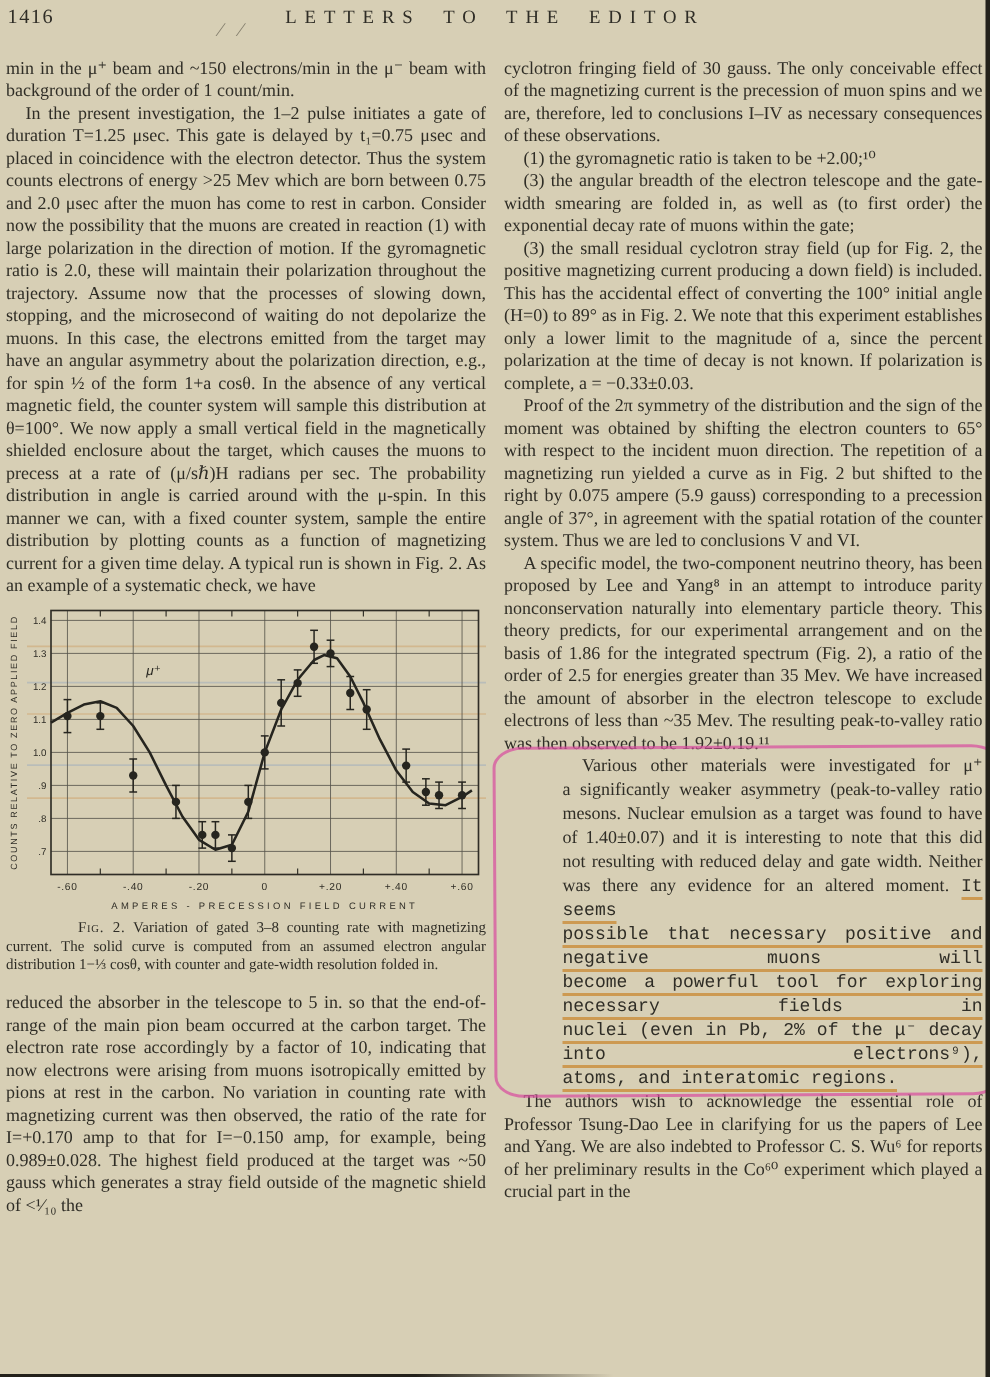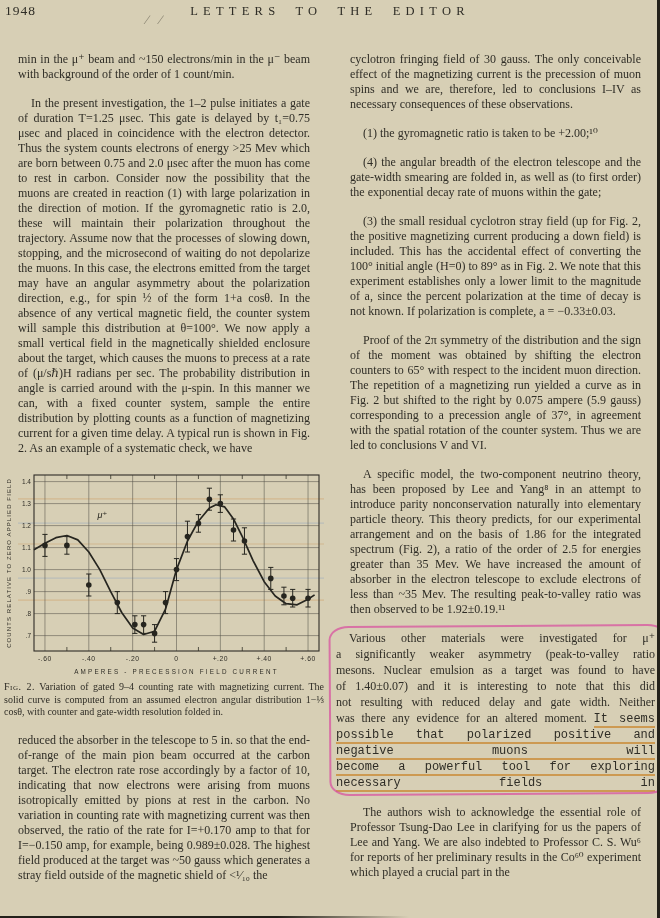--- a/index.html
+++ b/index.html
@@ -7,44 +7,44 @@
     width:660px;height:918px;position:relative;overflow:hidden;
     background:#d7cfb5;
     font-family:"Liberation Serif","DejaVu Serif",serif;
     color:#2f2d26;
   }
   .page-number{position:absolute;left:5px;top:3px;font-size:13.5px;letter-spacing:1px;}
   .page-header{position:absolute;left:0;top:4px;width:100%;text-align:center;
     font-size:12.5px;letter-spacing:0.42em;word-spacing:0.55em;}
   .pencil-marks{position:absolute;left:146px;top:12px;font-size:13px;color:rgba(100,96,82,.75);letter-spacing:4px;}
   .col{position:absolute;top:38px;font-size:12px;line-height:15px;text-align:justify;}
-  .col p{margin:14px;}
+  .col p{margin:0;}
   p.ind{text-indent:13px;}
   .left-col{left:4px;width:320px;}
   .right-col{left:336px;width:319px;}
   .figure{margin:4px 0 0 0;}
   .figure-chart{width:320px;}
   .caption{font-size:10px;line-height:12.5px;text-align:justify;margin:3px 0 10px 0;}
-  .caption .sc{font-variant:small-caps;letter-spacing:0.5px;}
+  .caption .sc{font-variant:small-caps;letter-spacing:0.5px;margin-left:48px;}
   .hl-wrap{position:relative;}
   .pink-loop{position:absolute;left:-7px;right:-13px;top:-6px;bottom:-4px;
     border:2.6px solid rgba(216,78,160,.72);border-radius:20px/14px;
     transform:rotate(-0.35deg);pointer-events:none;}
-  .hl-line{text-align:justify;text-align-last:justify;}
+  .hl-line{text-align:justify;text-align-last:justify;margin-left:39px;}
   .hl-line.first{text-indent:13px;}
   .hl-line.last{text-align-last:left;}
   .ul{border-bottom:2px solid rgba(203,140,58,.8);font-family:Liberation Mono, monospace;}
   .page-edge-right{position:absolute;right:0;top:0;width:3px;height:918px;background:#23211a;}
   .page-edge-bottom{position:absolute;left:0;bottom:0;width:100%;height:2px;
     background:linear-gradient(to right,#23211a 0%,#23211a 42%,rgba(35,33,26,0) 62%);}
 </style>
 </head>
 <body>
 
-<div class="page-number">1948</div>
+<div class="page-number">1416</div>
 <div class="page-header">LETTERS TO THE EDITOR</div>
 <div class="pencil-marks">∕ ∕</div>
 
 <div class="col left-col">
   <p>min in the μ⁺ beam and ~150 electrons/min in the μ⁻ beam with background of the order of 1 count/min.</p>
   <p class="ind">In the present investigation, the 1–2 pulse initiates a gate of duration T=1.25 μsec. This gate is delayed by t₁=0.75 μsec and placed in coincidence with the electron detector. Thus the system counts electrons of energy &gt;25 Mev which are born between 0.75 and 2.0 μsec after the muon has come to rest in carbon. Consider now the possibility that the muons are created in reaction (1) with large polarization in the direction of motion. If the gyromagnetic ratio is 2.0, these will maintain their polarization throughout the trajectory. Assume now that the processes of slowing down, stopping, and the microsecond of waiting do not depolarize the muons. In this case, the electrons emitted from the target may have an angular asymmetry about the polarization direction, e.g., for spin ½ of the form 1+a cosθ. In the absence of any vertical magnetic field, the counter system will sample this distribution at θ=100°. We now apply a small vertical field in the magnetically shielded enclosure about the target, which causes the muons to precess at a rate of (μ/sℏ)H radians per sec. The probability distribution in angle is carried around with the μ-spin. In this manner we can, with a fixed counter system, sample the entire distribution by plotting counts as a function of magnetizing current for a given time delay. A typical run is shown in Fig. 2. As an example of a systematic check, we have</p>
   <div class="figure">
     <div class="figure-chart">
         <svg viewBox="0 0 320 208" width="100%" style="font-family: &quot;Liberation Sans&quot;, &quot;DejaVu Sans&quot;, sans-serif; display: block;">
           <line x1="14" y1="28.899999999999995" x2="320" y2="28.899999999999995" stroke="#c87f2f" stroke-width="1.1" opacity="0.28"></line>
@@ -170,42 +170,44 @@
           <circle cx="288.69230769230774" cy="128.2" r="2.8" fill="#26251f"></circle>
           <line x1="304.0384615384615" y1="137" x2="304.0384615384615" y2="119.39999999999998" stroke="#26251f" stroke-width="1"></line>
           <line x1="301.43846153846147" y1="119.39999999999998" x2="306.6384615384615" y2="119.39999999999998" stroke="#26251f" stroke-width="1"></line>
           <line x1="301.43846153846147" y1="137" x2="306.6384615384615" y2="137" stroke="#26251f" stroke-width="1"></line>
           <circle cx="304.0384615384615" cy="128.2" r="2.8" fill="#26251f"></circle>
           <text x="93.57692307692308" y="47.89999999999997" font-size="9" font-style="italic" fill="#26251f">μ⁺</text>
           <text x="172.5" y="204" text-anchor="middle" font-size="6.3" letter-spacing="2.2" fill="#2f2d26">AMPERES - PRECESSION FIELD CURRENT</text>
           <text x="7" y="93" text-anchor="middle" font-size="6" letter-spacing="1.1" fill="#2f2d26" transform="rotate(-90 7 93)">COUNTS RELATIVE TO ZERO APPLIED FIELD</text>
         </svg>
       </div>
-    <div class="caption"><span class="sc">Fig. 2.</span> <span>Variation of gated 9–4 counting rate with magnetizing current. The solid curve is computed from an assumed electron angular distribution 1−⅓ cosθ, with counter and gate-width resolution folded in.</span></div>
+    <div class="caption"><span class="sc">Fig. 2.</span> <span>Variation of gated 3–8 counting rate with magnetizing current. The solid curve is computed from an assumed electron angular distribution 1−⅓ cosθ, with counter and gate-width resolution folded in.</span></div>
   </div>
   <p>reduced the absorber in the telescope to 5 in. so that the end-of-range of the main pion beam occurred at the carbon target. The electron rate rose accordingly by a factor of 10, indicating that now electrons were arising from muons isotropically emitted by pions at rest in the carbon. No variation in counting rate with magnetizing current was then observed, the ratio of the rate for I=+0.170 amp to that for I=−0.150 amp, for example, being 0.989±0.028. The highest field produced at the target was ~50 gauss which generates a stray field outside of the magnetic shield of &lt;¹⁄₁₀ the</p>
 </div>
 
 <div class="col right-col">
   <p>cyclotron fringing field of 30 gauss. The only conceivable effect of the magnetizing current is the precession of muon spins and we are, therefore, led to conclusions I–IV as necessary consequences of these observations.</p>
   <p class="ind">(1) the gyromagnetic ratio is taken to be +2.00;¹⁰</p>
-  <p class="ind">(4) the angular breadth of the electron telescope and the gate-width smearing are folded in, as well as (to first order) the exponential decay rate of muons within the gate;</p>
+  <p class="ind">(3) the angular breadth of the electron telescope and the gate-width smearing are folded in, as well as (to first order) the exponential decay rate of muons within the gate;</p>
   <p class="ind">(3) the small residual cyclotron stray field (up for Fig. 2, the positive magnetizing current producing a down field) is included. This has the accidental effect of converting the 100° initial angle (H=0) to 89° as in Fig. 2. We note that this experiment establishes only a lower limit to the magnitude of a, since the percent polarization at the time of decay is not known. If polarization is complete, a = −0.33±0.03.</p>
   <p class="ind">Proof of the 2π symmetry of the distribution and the sign of the moment was obtained by shifting the electron counters to 65° with respect to the incident muon direction. The repetition of a magnetizing run yielded a curve as in Fig. 2 but shifted to the right by 0.075 ampere (5.9 gauss) corresponding to a precession angle of 37°, in agreement with the spatial rotation of the counter system. Thus we are led to conclusions V and VI.</p>
   <p class="ind">A specific model, the two-component neutrino theory, has been proposed by Lee and Yang⁸ in an attempt to introduce parity nonconservation naturally into elementary particle theory. This theory predicts, for our experimental arrangement and on the basis of 1.86 for the integrated spectrum (Fig. 2), a ratio of the order of 2.5 for energies greater than 35 Mev. We have increased the amount of absorber in the electron telescope to exclude electrons of less than ~35 Mev. The resulting peak-to-valley ratio was then observed to be 1.92±0.19.¹¹</p>
 
   <div class="hl-wrap">
     <div class="pink-loop"></div>
     <div class="hl-line first"><span>Various other materials were investigated for μ⁺</span><span class="ul"></span></div>
     <div class="hl-line"><span>a significantly weaker asymmetry (peak-to-valley ratio</span><span class="ul"></span></div>
     <div class="hl-line"><span>mesons. Nuclear emulsion as a target was found to have</span><span class="ul"></span></div>
     <div class="hl-line"><span>of 1.40±0.07) and it is interesting to note that this did</span><span class="ul"></span></div>
     <div class="hl-line"><span>not resulting with reduced delay and gate width. Neither</span><span class="ul"></span></div>
     <div class="hl-line"><span>was there any evidence for an altered moment. </span><span class="ul">It seems</span></div>
-    <div class="hl-line"><span></span><span class="ul">possible that polarized positive and negative muons will</span></div>
+    <div class="hl-line"><span></span><span class="ul">possible that necessary positive and negative muons will</span></div>
     <div class="hl-line"><span></span><span class="ul">become a powerful tool for exploring necessary fields in</span></div>
+    <div class="hl-line"><span></span><span class="ul">nuclei (even in Pb, 2% of the μ⁻ decay into electrons⁹),</span></div>
+    <div class="hl-line last"><span></span><span class="ul">atoms, and interatomic regions.</span></div>
   </div>
 
   <p class="ind">The authors wish to acknowledge the essential role of Professor Tsung-Dao Lee in clarifying for us the papers of Lee and Yang. We are also indebted to Professor C. S. Wu⁶ for reports of her preliminary results in the Co⁶⁰ experiment which played a crucial part in the</p>
 </div>
 
 <div class="page-edge-right"></div>
 <div class="page-edge-bottom"></div>
 
 </body></html>

